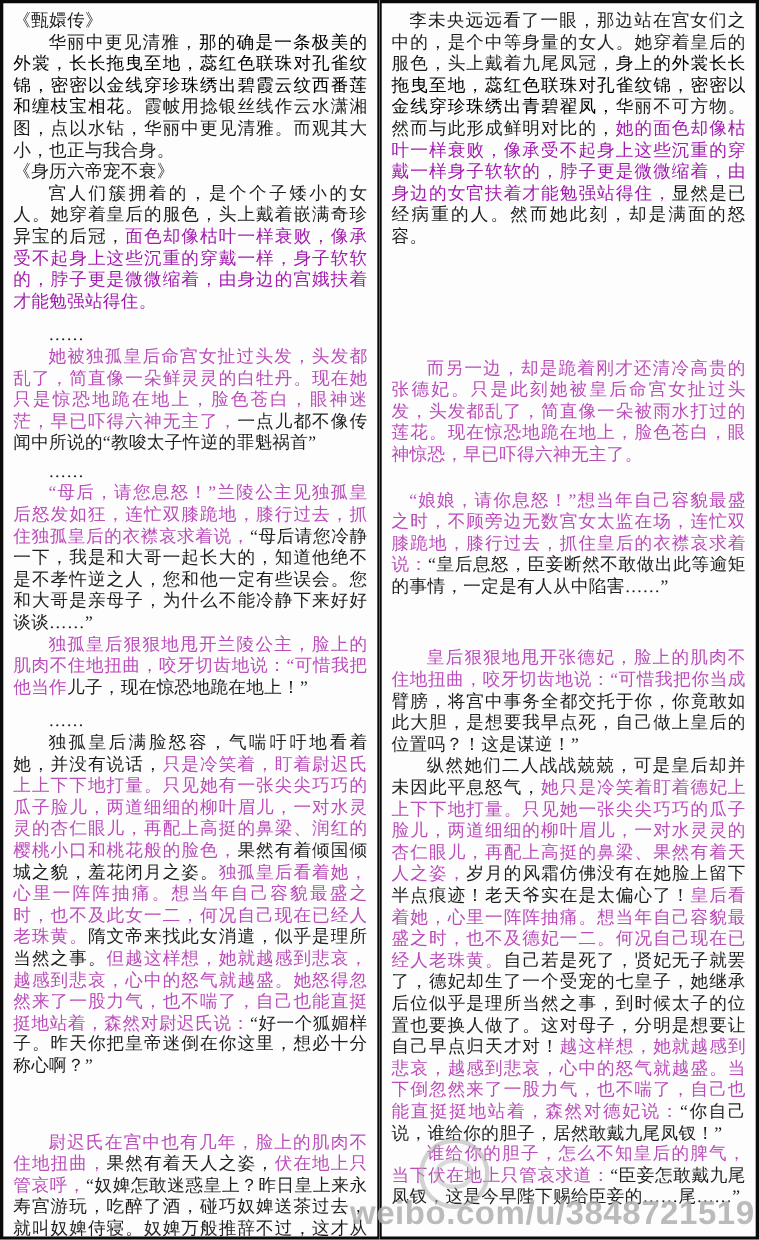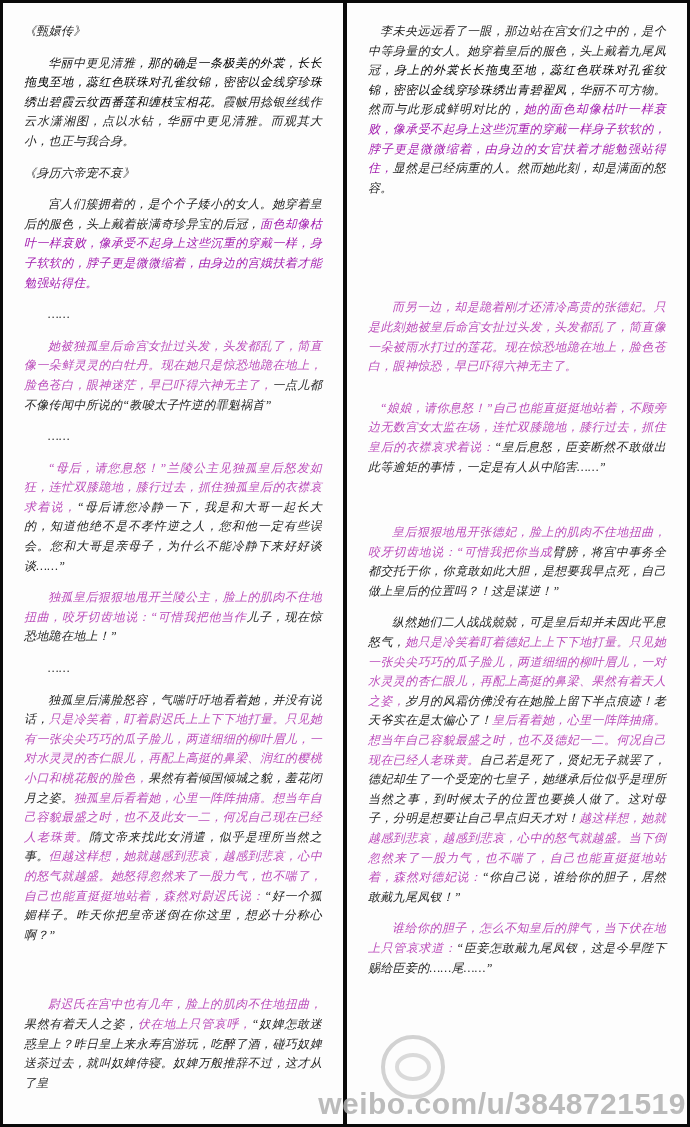--- a/index.html
+++ b/index.html
@@ -13,26 +13,25 @@
   .col {
     width: 345px; height: 1127px; box-sizing: border-box;
     border: 3px solid #0a0a0a;
     padding: 7px 9px 0 9px;
     overflow: hidden;
     background: #fdfdfd;
   }
   .col.right { border-left-width: 2px; }
   .col.left  { border-right-width: 2px; }
   p {
-    margin: 12px; padding: 0;
-    font-size: 12px; line-height: 19.6px;
+    margin: 0; padding: 0;
+    font-size: 16px; line-height: 19.6px;
     text-align: justify;
     color: #1e1e1e;
     letter-spacing: 0.3px;
-    font-style: italic;
   }
   p.body { text-indent: 2em; }
   p.body-sm { text-indent: 1em; }
   p.ellipsis { text-indent: 2em; }
   p.title { text-indent: 0; }
   .c-black   { color: #1e1e1e; }
   .c-blue    { color: #000000; }
   .c-teal    { color: #a21caf; }
   .c-magenta { color: #bb4cbb; }
   
@@ -77,21 +76,21 @@
       <p class="ellipsis"><span class="c-black">……</span></p>
       <p class="body"><span class="c-magenta">“母后，请您息怒！”兰陵公主见独孤皇后怒发如狂，连忙双膝跪地，膝行过去，抓住独孤皇后的衣襟哀求着说，</span><span class="c-black">“母后请您冷静一下，我是和大哥一起长大的，知道他绝不是不孝忤逆之人，您和他一定有些误会。您和大哥是亲母子，为什么不能冷静下来好好谈谈……”</span></p>
       <p class="body"><span class="c-magenta">独孤皇后狠狠地甩开兰陵公主，脸上的肌肉不住地扭曲，咬牙切齿地说：“可惜我把他当作</span><span class="c-black">儿子，现在惊恐地跪在地上！”</span></p>
       <p class="ellipsis"><span class="c-black">……</span></p>
       <p class="body"><span class="c-black">独孤皇后满脸怒容，气喘吁吁地看着她，并没有说话，</span><span class="c-magenta">只是冷笑着，盯着尉迟氏上上下下地打量。只见她有一张尖尖巧巧的瓜子脸儿，两道细细的柳叶眉儿，一对水灵灵的杏仁眼儿，再配上高挺的鼻梁、润红的樱桃小口和桃花般的脸色，</span><span class="c-black">果然有着倾国倾城之貌，羞花闭月之姿。</span><span class="c-magenta">独孤皇后看着她，心里一阵阵抽痛。想当年自己容貌最盛之时，也不及此女一二，何况自己现在已经人老珠黄。</span><span class="c-black">隋文帝来找此女消遣，似乎是理所当然之事。</span><span class="c-magenta">但越这样想，她就越感到悲哀，越感到悲哀，心中的怒气就越盛。她怒得忽然来了一股力气，也不喘了，自己也能直挺挺地站着，森然对尉迟氏说：</span><span class="c-black">“好一个狐媚样子。昨天你把皇帝迷倒在你这里，想必十分称心啊？”</span></p>
       <p class="body"><span class="c-magenta">尉迟氏在宫中也有几年，脸上的肌肉不住地扭曲，</span><span class="c-black">果然有着天人之姿，</span><span class="c-magenta">伏在地上只管哀呼，</span><span class="c-black">“奴婢怎敢迷惑皇上？昨日皇上来永寿宫游玩，吃醉了酒，碰巧奴婢送茶过去，就叫奴婢侍寝。奴婢万般推辞不过，这才从了皇</span></p>
     </div>
   <div id="right-col" class="col right">
       <p class="body-sm"><span class="c-black">李未央远远看了一眼，那边站在宫女们之中的，是个中等身量的女人。她穿着皇后的服色，头上戴着九尾凤冠，</span><span class="c-blue">身上的外裳长长拖曳至地，蕊红色联珠对孔雀纹锦，密密以金线穿珍珠绣出青碧翟凤，</span><span class="c-black">华丽不可方物。然而与此形成鲜明对比的，</span><span class="c-teal">她的面色却像枯叶一样衰败，像承受不起身上这些沉重的穿戴一样身子软软的，脖子更是微微缩着，由身边的女官扶着才能勉强站得住，</span><span class="c-black">显然是已经病重的人。然而她此刻，却是满面的怒容。</span></p>
       <p class="body"><span class="c-magenta">而另一边，却是跪着刚才还清冷高贵的张德妃。只是此刻她被皇后命宫女扯过头发，头发都乱了，简直像一朵被雨水打过的莲花。现在惊恐地跪在地上，脸色苍白，眼神惊恐，早已吓得六神无主了。</span></p>
-      <p class="body-sm"><span class="c-magenta">“娘娘，请你息怒！”自己也能直挺挺地站着，不顾旁边无数宫女太监在场，连忙双膝跪地，膝行过去，抓住皇后的衣襟哀求着说：</span><span class="c-black">“皇后息怒，臣妾断然不敢做出此等逾矩的事情，一定是有人从中陷害……”</span></p>
+      <p class="body-sm"><span class="c-magenta">“娘娘，请你息怒！”想当年自己容貌最盛之时，不顾旁边无数宫女太监在场，连忙双膝跪地，膝行过去，抓住皇后的衣襟哀求着说：</span><span class="c-black">“皇后息怒，臣妾断然不敢做出此等逾矩的事情，一定是有人从中陷害……”</span></p>
       <p class="body"><span class="c-magenta">皇后狠狠地甩开张德妃，脸上的肌肉不住地扭曲，咬牙切齿地说：“可惜我把你当成</span><span class="c-black">臂膀，将宫中事务全都交托于你，你竟敢如此大胆，是想要我早点死，自己做上皇后的位置吗？！这是谋逆！”</span></p>
       <p class="body"><span class="c-black">纵然她们二人战战兢兢，可是皇后却并未因此平息怒气，</span><span class="c-magenta">她只是冷笑着盯着德妃上上下下地打量。只见她一张尖尖巧巧的瓜子脸儿，两道细细的柳叶眉儿，一对水灵灵的杏仁眼儿，再配上高挺的鼻梁、果然有着天人之姿，</span><span class="c-black">岁月的风霜仿佛没有在她脸上留下半点痕迹！老天爷实在是太偏心了！</span><span class="c-magenta">皇后看着她，心里一阵阵抽痛。想当年自己容貌最盛之时，也不及德妃一二。何况自己现在已经人老珠黄。</span><span class="c-black">自己若是死了，贤妃无子就罢了，德妃却生了一个受宠的七皇子，她继承后位似乎是理所当然之事，到时候太子的位置也要换人做了。这对母子，分明是想要让自己早点归天才对！</span><span class="c-magenta">越这样想，她就越感到悲哀，越感到悲哀，心中的怒气就越盛。当下倒忽然来了一股力气，也不喘了，自己也能直挺挺地站着，森然对德妃说：</span><span class="c-black">“你自己说，谁给你的胆子，居然敢戴九尾凤钗！”</span></p>
       <p class="body"><span class="c-magenta">谁给你的胆子，怎么不知皇后的脾气，当下伏在地上只管哀求道：</span><span class="c-black">“臣妾怎敢戴九尾凤钗，这是今早陛下赐给臣妾的……尾……”</span></p>
     </div>
 </div>
 
 <div class="wm-logo"></div>
 <div class="watermark">weibo.com/u/3848721519</div>
 
 </body></html>

